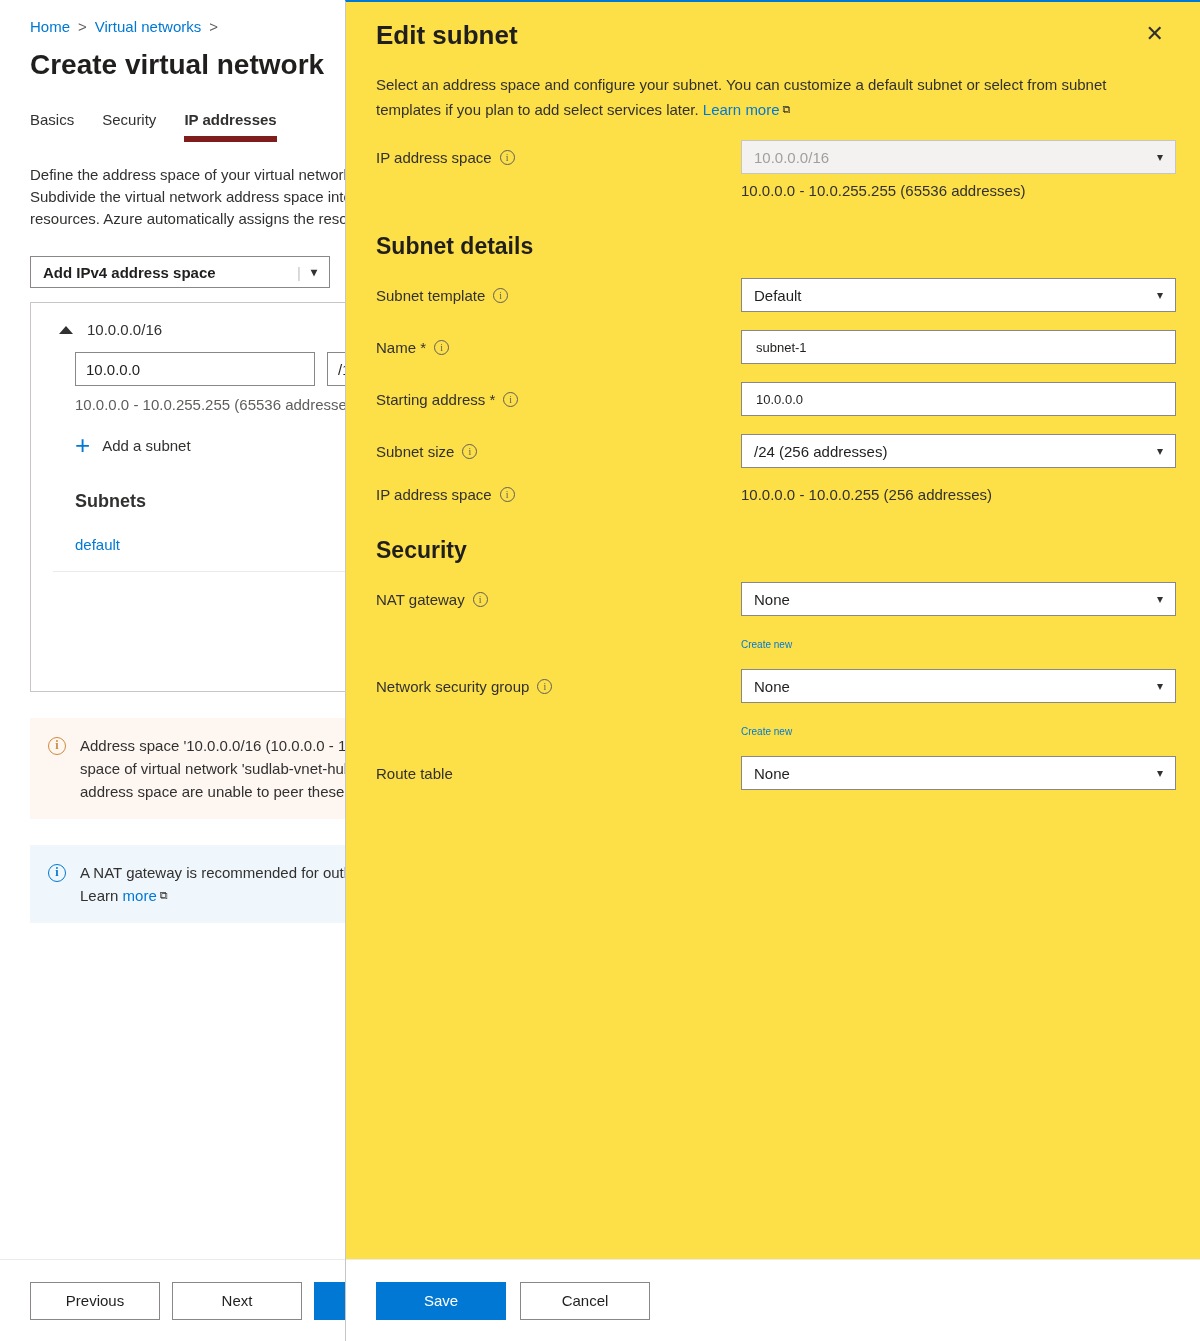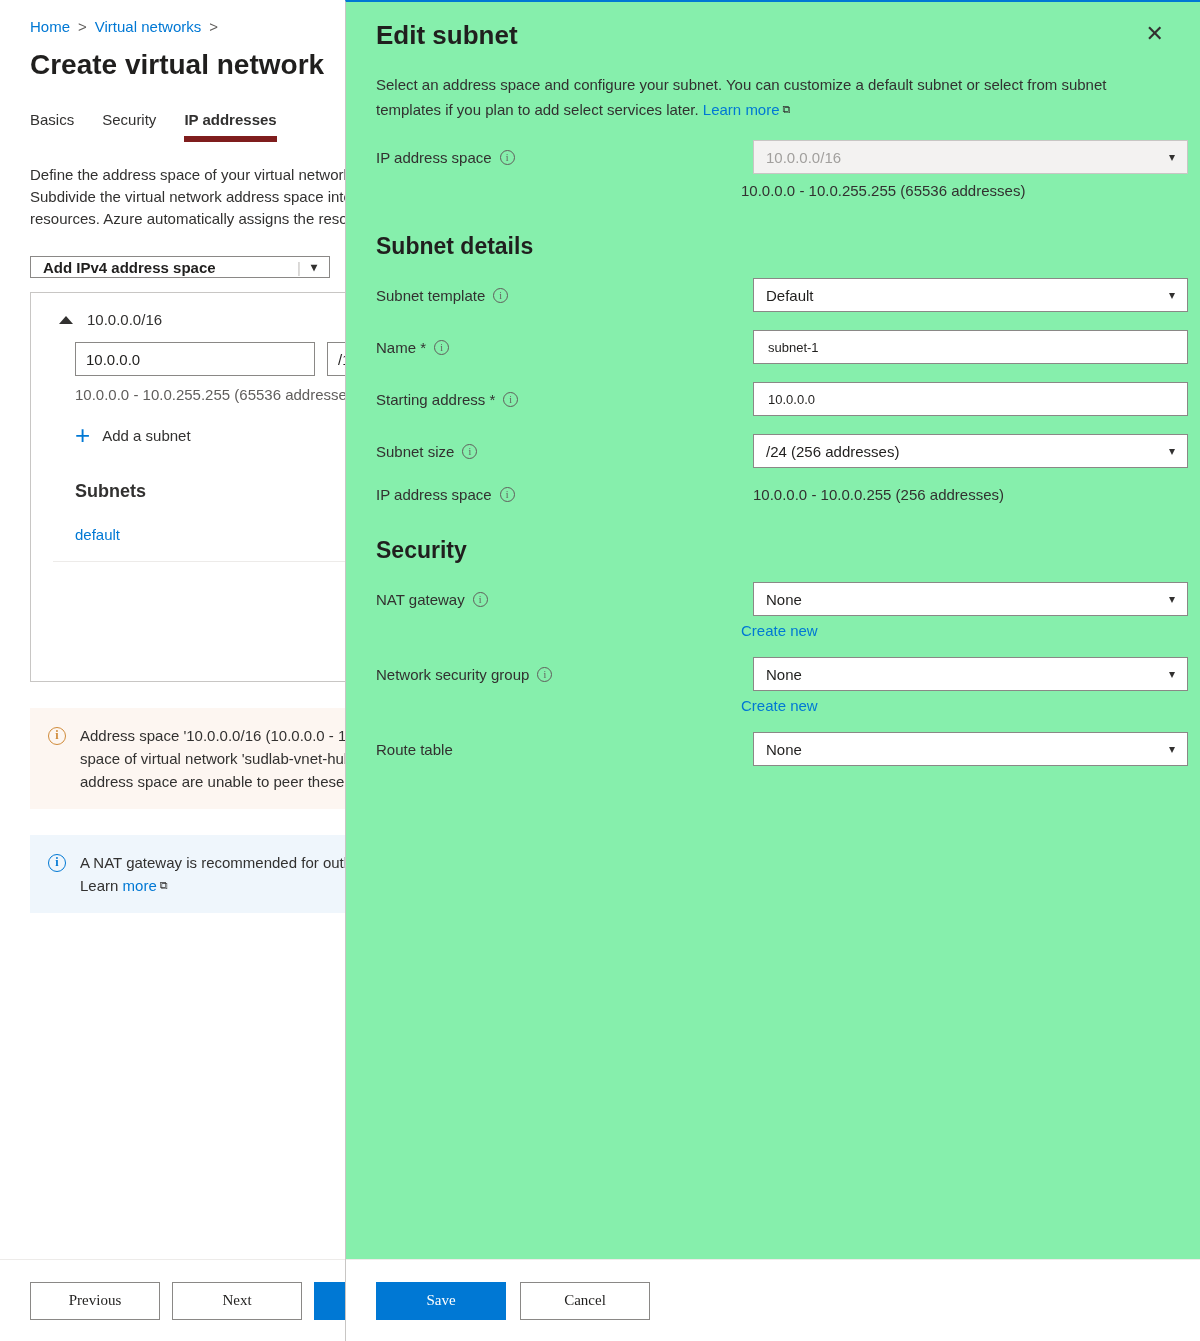--- a/index.html
+++ b/index.html
@@ -57,21 +57,21 @@
   .para {
     margin-top: 26px;
     font-size: 15px;
     line-height: 22px;
     color: #323130;
     width: 600px;
   }
   .para2 { margin-top: 22px; }
   .addr-btn {
     margin-top: 26px;
-    height: 22px;
+    height: 32px;
     width: 300px;
     border: 1px solid #8a8886;
     background: #ffffff;
     display: flex;
     align-items: center;
     font-size: 15px;
     font-weight: 600;
     color: #201f1e;
     padding: 0 12px;
     justify-content: space-between;
@@ -173,37 +173,37 @@
     align-items: center;
     padding-left: 30px;
     gap: 12px;
   }
   .btn {
     height: 38px;
     min-width: 130px;
     border: 1px solid #8a8886;
     background: #fff;
     font-size: 15px;
-    font-family: Liberation Serif, serif;
+    font-family: Liberation Sans, sans-serif;
     color: #201f1e;
     cursor: pointer;
   }
   .btn.primary {
     background: #0078d4;
     border-color: #0078d4;
     color: #ffffff;
   }
 
   
   #blade {
     position: absolute;
     top: 0; left: 345px;
     width: 855px;
     height: 1341px;
-    background: #86efac;
+    background: #fde047;
     border-left: 1px solid #c8c6c4;
     border-top: 2px solid #0078d4;
   }
   .blade-body {
     position: absolute;
     top: 0; left: 0; right: 0; bottom: 82px;
     padding: 18px 30px 0 30px;
     overflow: hidden;
   }
   .blade-head {
@@ -230,21 +230,20 @@
     color: #323130;
     width: 790px;
   }
   .lnk { color: #0078d4; text-decoration: none; }
   .ext { font-size: 11px; vertical-align: 2px; margin-left: 3px; }
 
   .frow {
     display: flex;
     align-items: center;
     margin-top: 18px;
-    gap: 12px;
   }
   .flabel {
     width: 365px;
     flex: none;
     font-size: 15px;
     color: #323130;
     display: flex;
     align-items: center;
     gap: 8px;
   }
@@ -305,23 +304,23 @@
     color: #201f1e;
   }
   .section-p {
     margin-top: 18px;
     font-size: 15px;
     line-height: 24px;
     color: #323130;
     width: 790px;
   }
   .create-new {
-    margin-top: 6px;
+    margin-top: 23px;
     margin-left: 365px;
-    font-size: 15px;
+    font-size: 10px;
     color: #0078d4;
     text-decoration: none;
     display: inline-block;
   }
   .blade-footer {
     position: absolute;
     left: 0; bottom: 0;
     width: 100%;
     height: 82px;
     border-top: 1px solid #edebe9;

